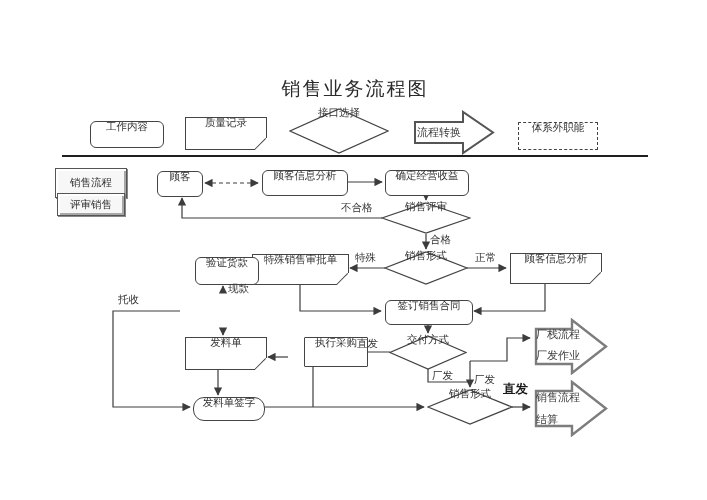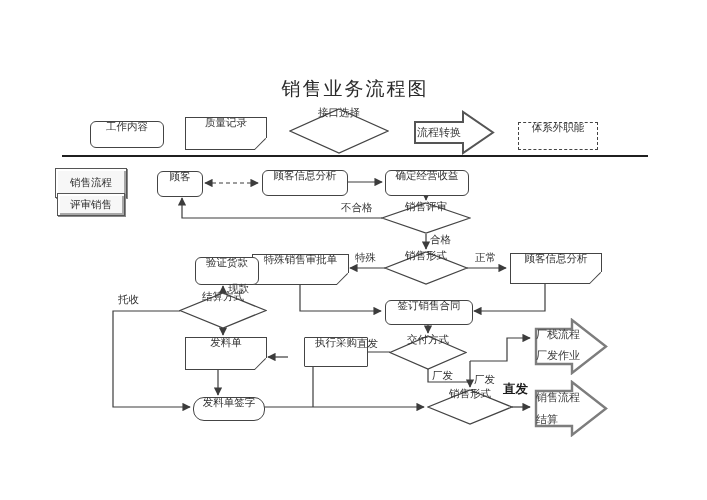--- a/index.html
+++ b/index.html
@@ -133,26 +133,20 @@
     <span class="fold"></span>
   </div>
   <div class="node rrect" style="left:195px;top:257px;width:62px;height:26px">
     <span class="lbl">验证货款</span>
   </div>
   <div class="node doc" style="left:510px;top:253px;width:90px;height:29px">
     <span class="lbl">顾客信息分析</span>
     <span class="fold"></span>
   </div>
 
-  <div class="node diamond" style="left:179px;top:292px;width:88px;height:37px">
-    <svg viewBox="0 0 88 37" preserveAspectRatio="none">
-        <polygon points="44,1 87,18.5 44,36 1,18.5"></polygon>
-      </svg>
-    <span class="lbl">结算方式</span>
-  </div>
 
   <div class="node rrect" style="left:385px;top:300px;width:86px;height:23px">
     <span class="lbl">签订销售合同</span>
   </div>
 
   <div class="node doc" style="left:185px;top:337px;width:80px;height:31px">
     <span class="lbl">发料单</span>
     <span class="fold"></span>
   </div>
   <div class="node rrect" style="left:304px;top:337px;width:62px;height:28px;border-radius:1px">

